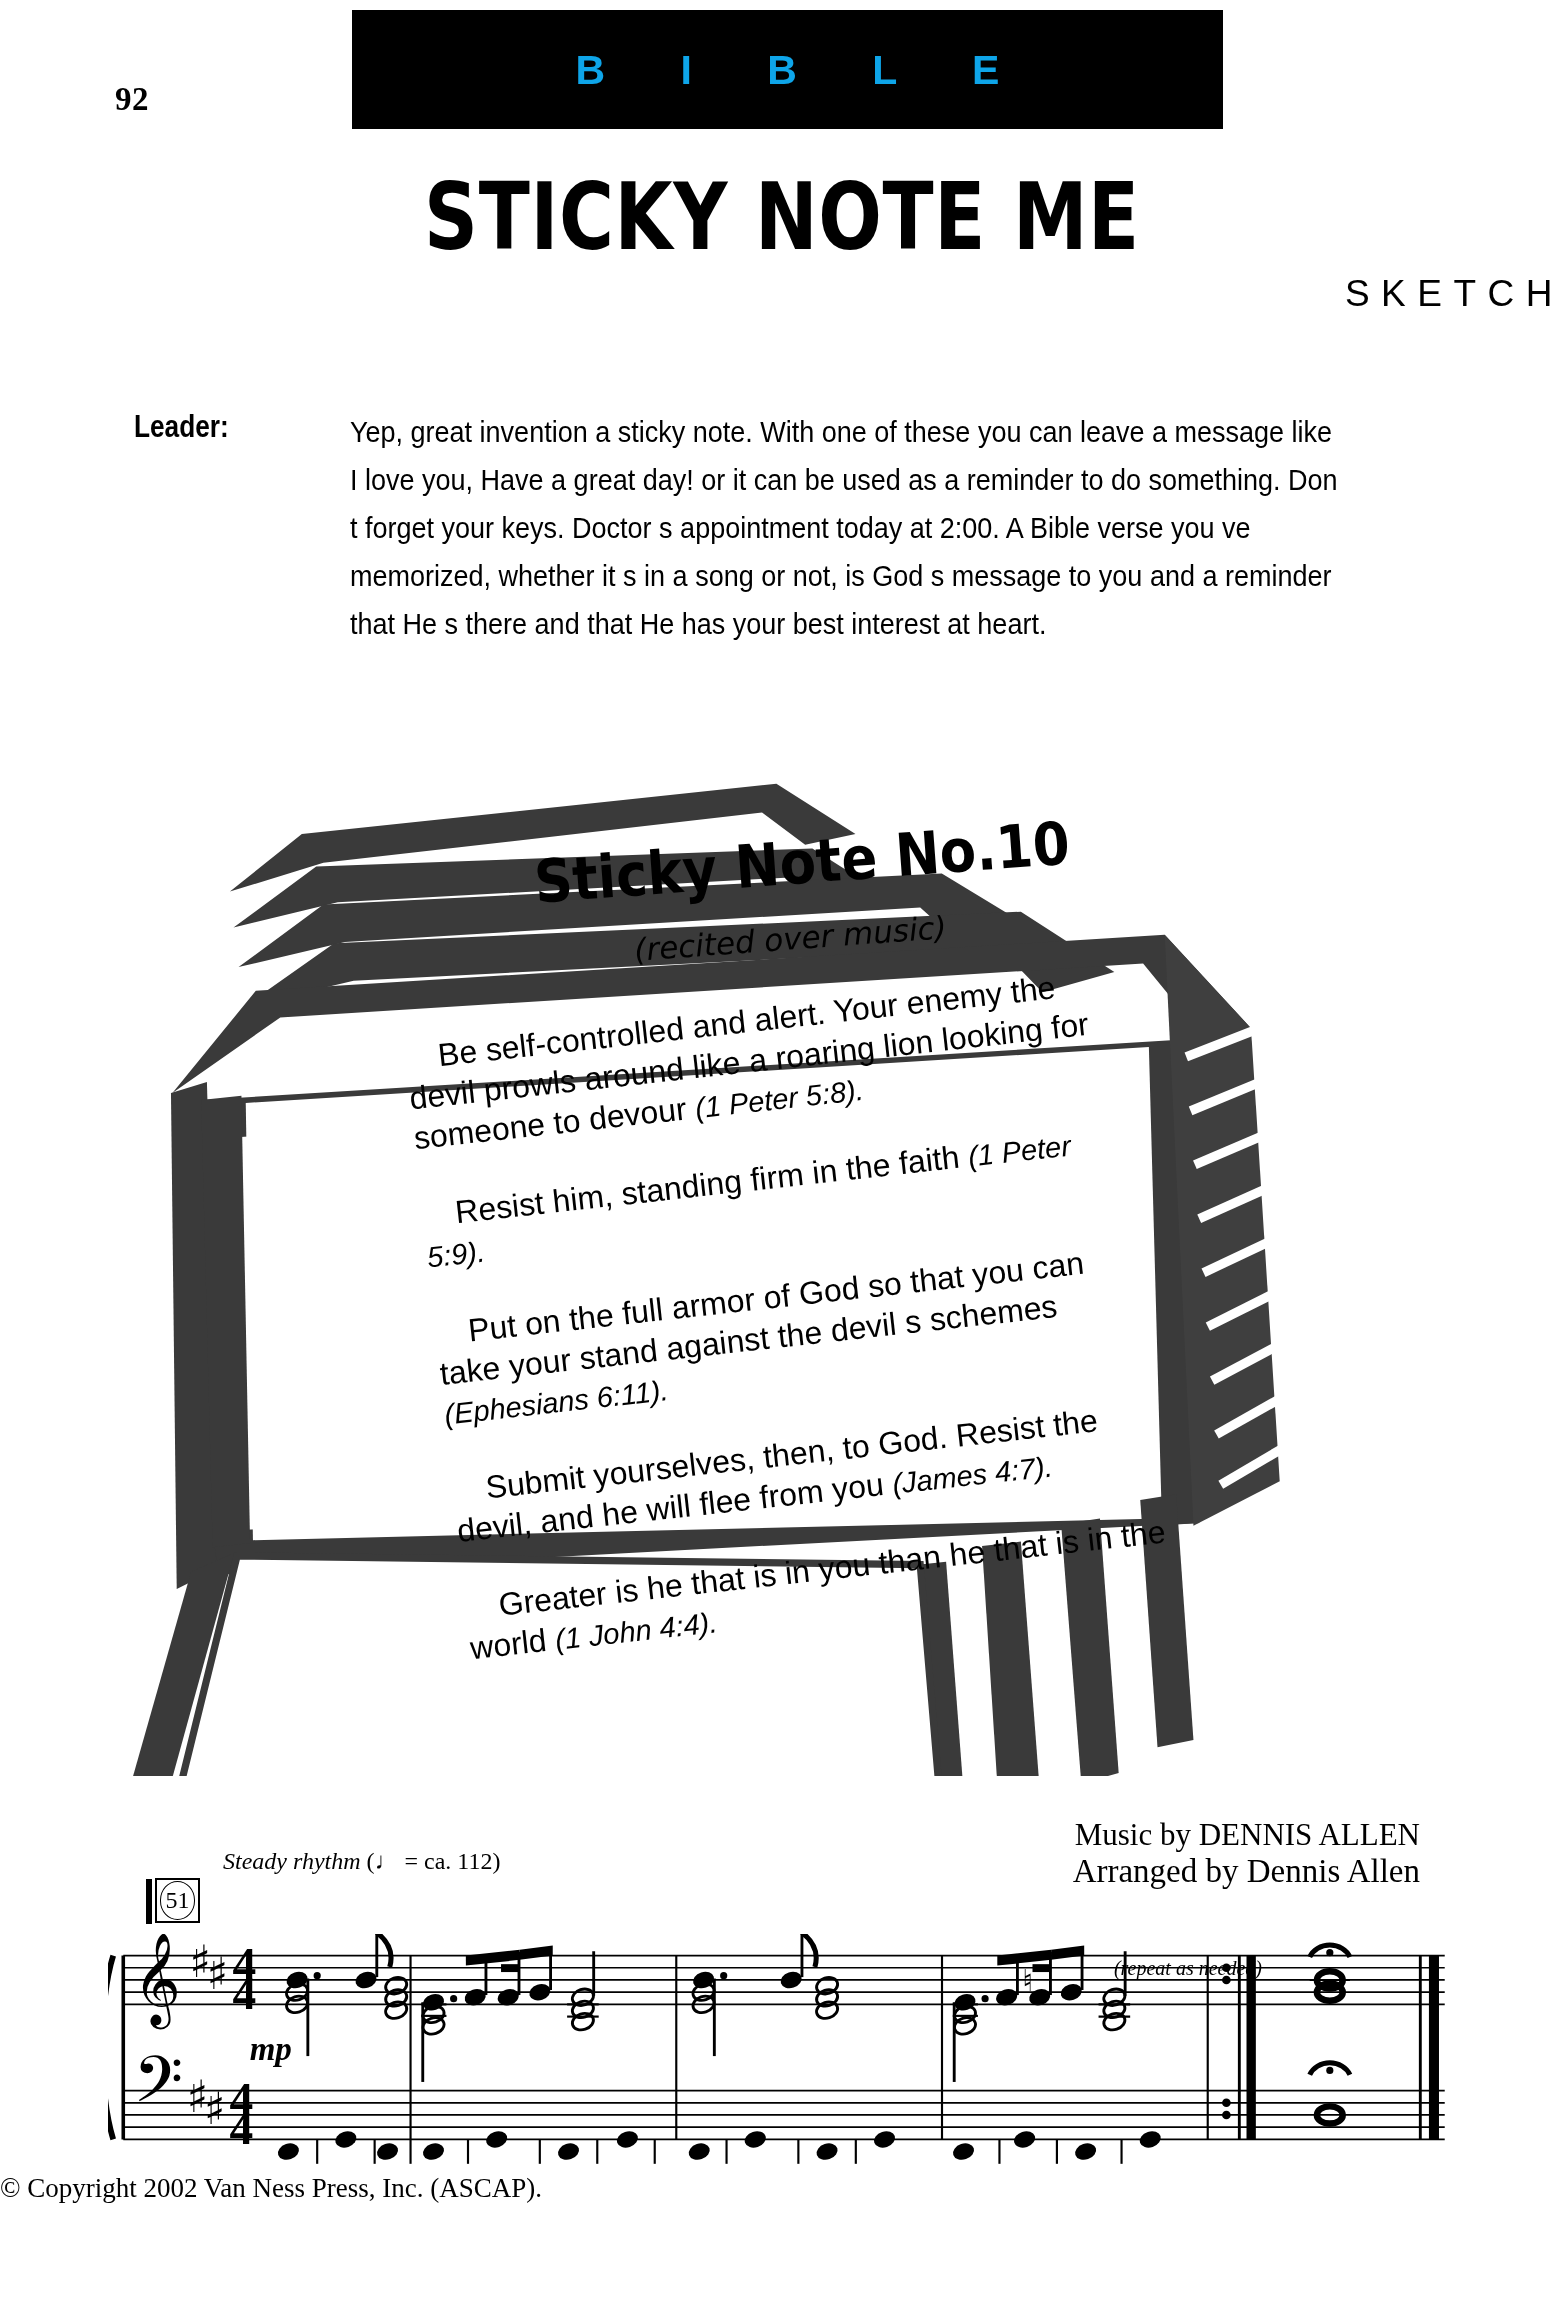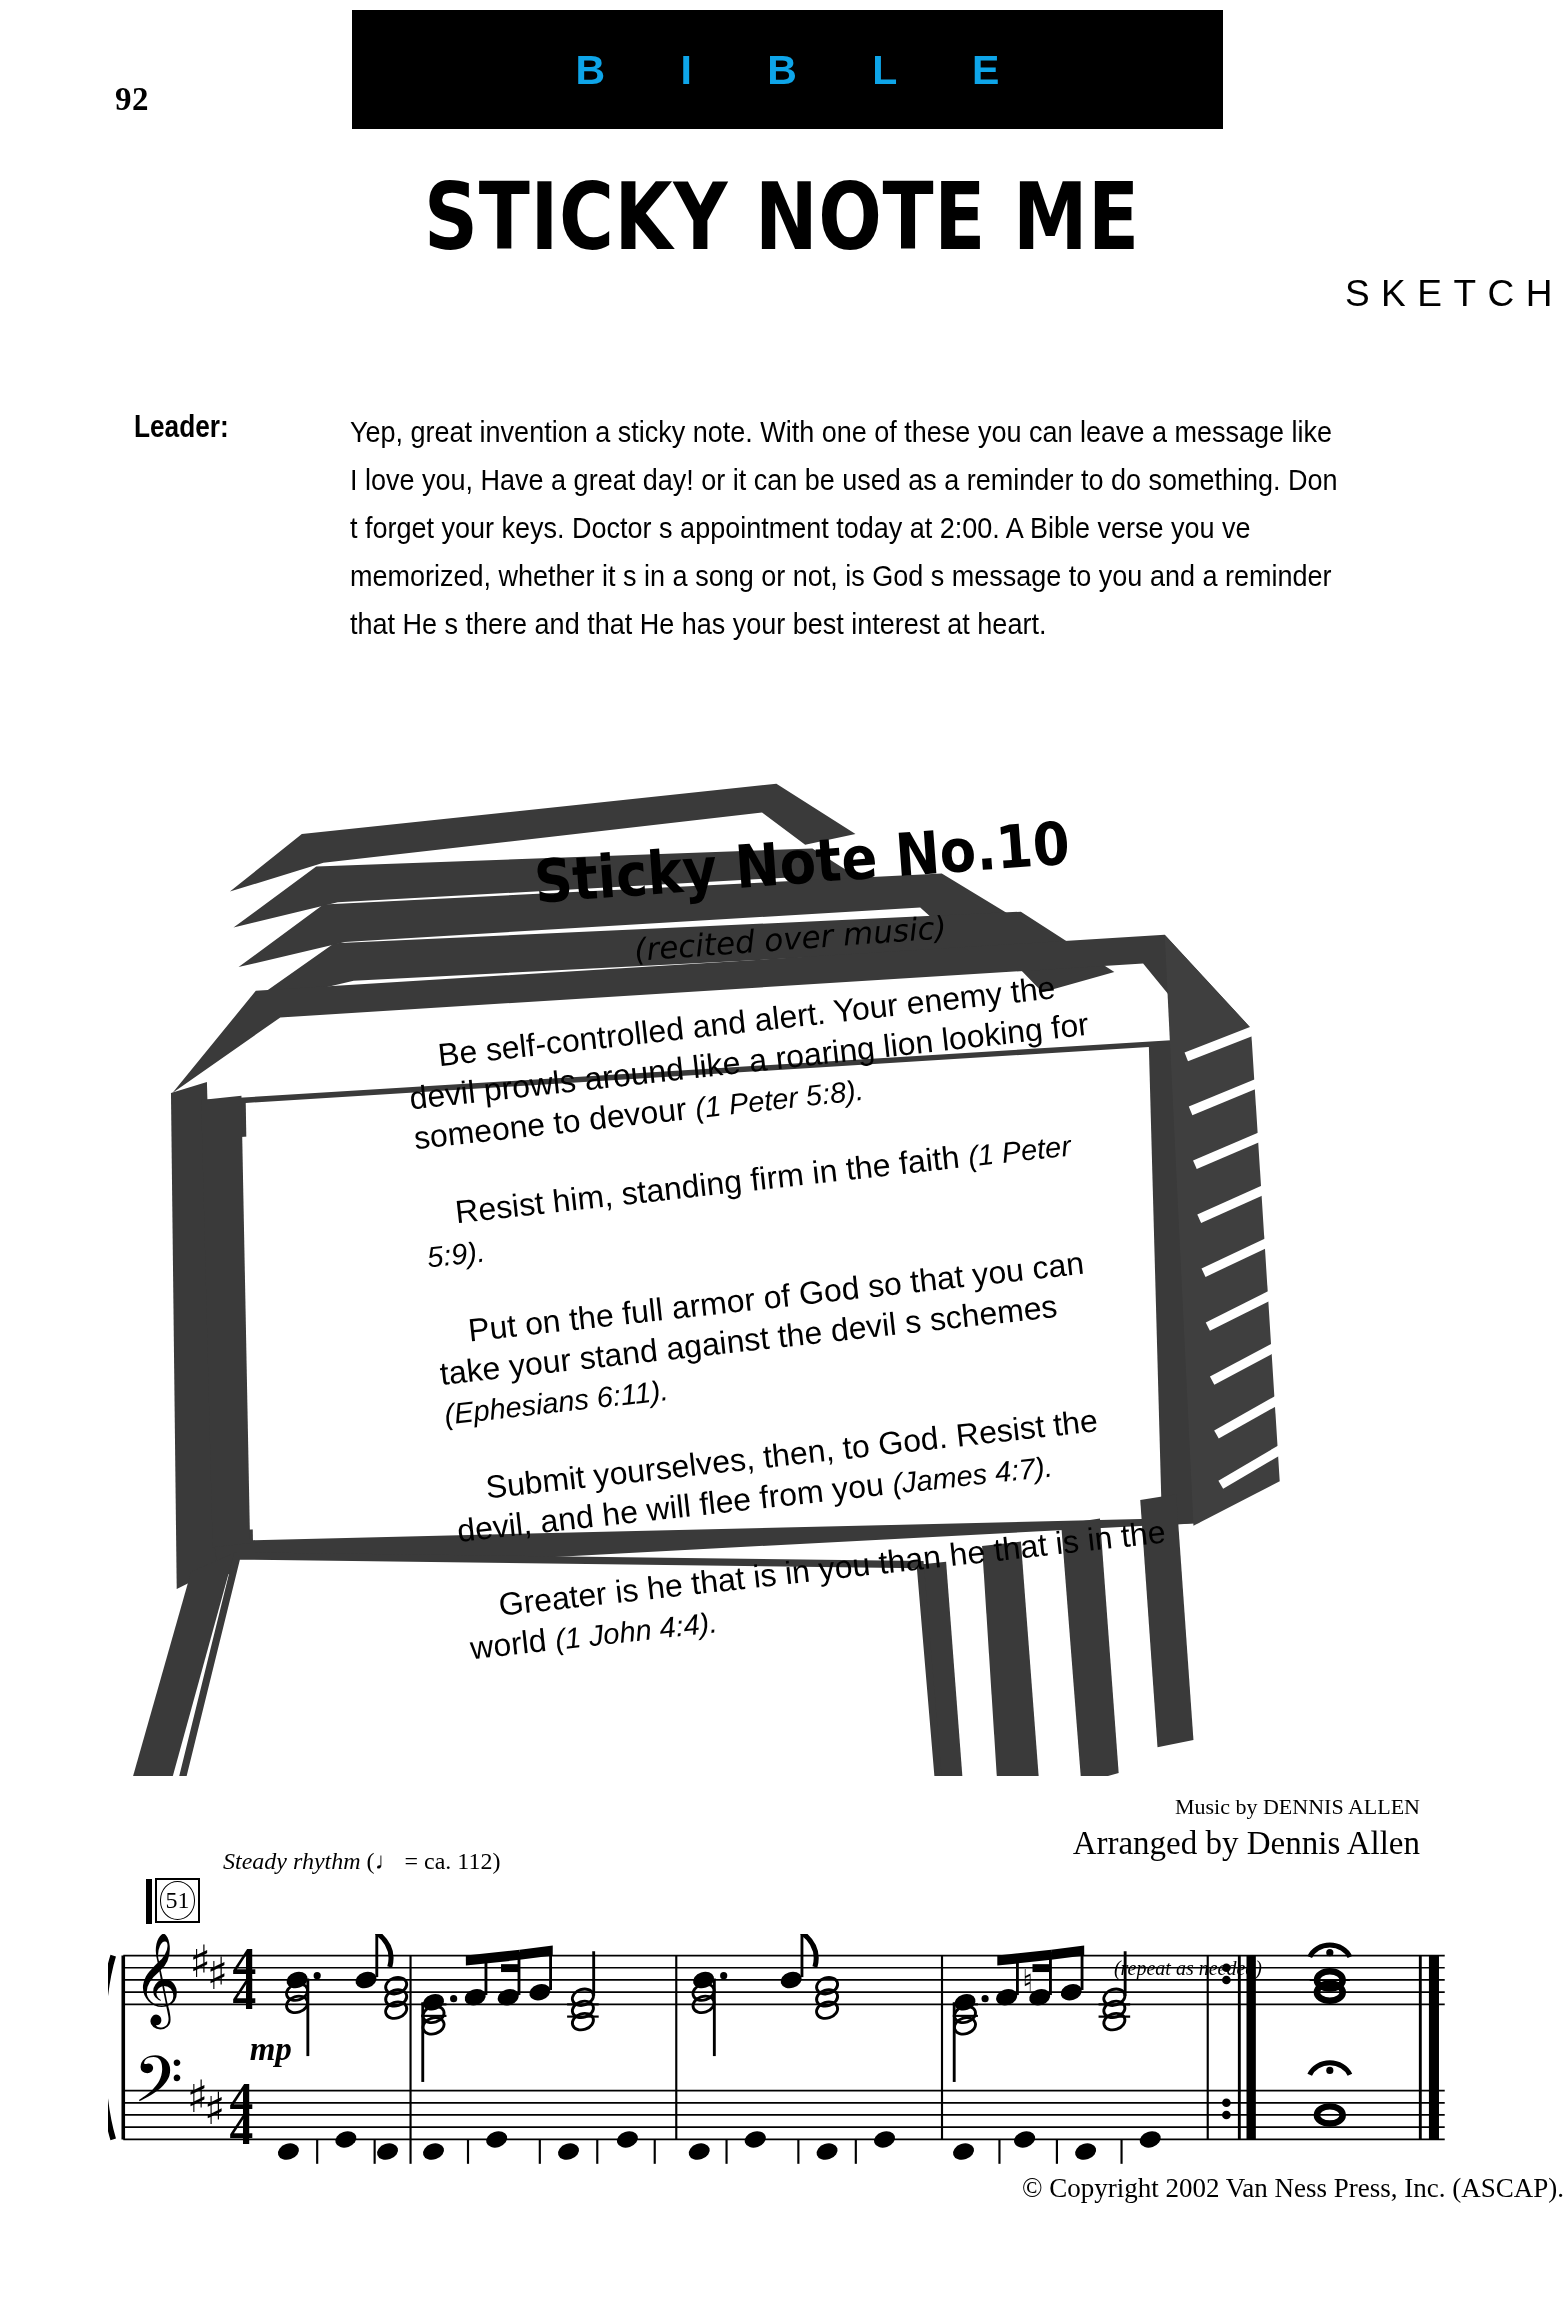--- a/index.html
+++ b/index.html
@@ -78,21 +78,21 @@
   }
   .verse{margin:0 0 37px 0;font-size:32px;line-height:40px;}
   .verse .lead{margin-left:33px;}
   .verse .ref{font-style:italic;font-size:29px;}
 
   
   .credits{
     position:absolute;right:144px;top:1789px;text-align:right;
     font-family:"Liberation Serif", serif;
   }
-  .credit-music{font-size:22px;line-height:36px;}
+  .credit-music{font-size:31px;line-height:36px;margin-top:28px;}
   .credit-arr{font-size:33px;line-height:36px;}
 
   .tempo{
     position:absolute;left:223px;top:1848px;
     font-family:"Liberation Serif", serif;font-style:italic;font-size:24px;
     white-space:nowrap;
   }
   .tempo .metro{font-style:normal;}
   .rehearsal{
     position:absolute;left:155px;top:1878px;width:45px;height:45px;
@@ -111,22 +111,22 @@
   }
   .repeat-note{
     position:absolute;right:302px;top:1909px;
     font-family:"Liberation Serif", serif;font-style:italic;font-size:20px;margin-top:48px;
   }
 
   .score{position:absolute;left:108px;top:1934px;width:1352px;height:237px;}
   .score svg{display:block;width:100%;height:100%;}
 
   .copyright{
-    position:absolute;left:0;right:0;top:2173px;text-align:right;
-    font-family:"Liberation Serif", serif;font-size:27px;padding-left:45px;
+    position:absolute;left:0;right:0;top:2173px;text-align:left;
+    font-family:"Liberation Serif", serif;font-size:27px;
   }
 </style>
 </head>
 <body>
 
 <div class="page">
 
   <div class="page-number">92</div>
 
   <div class="banner">

